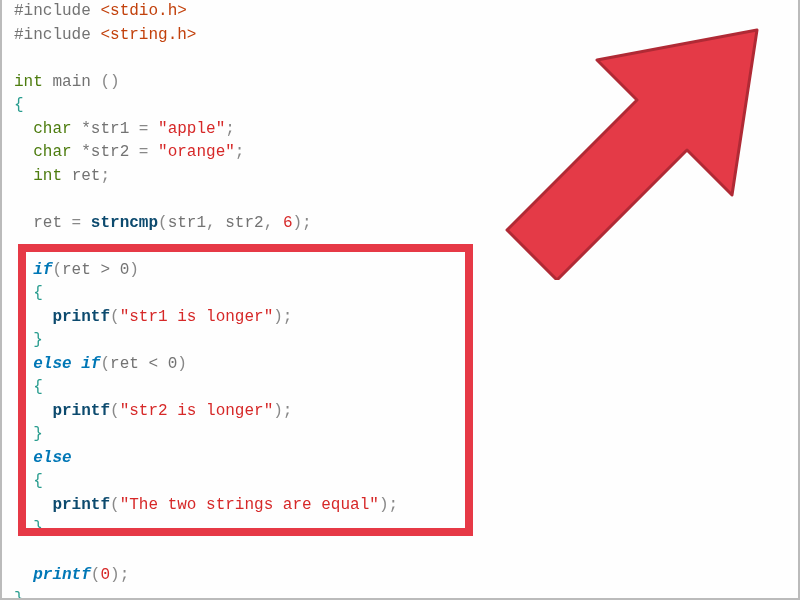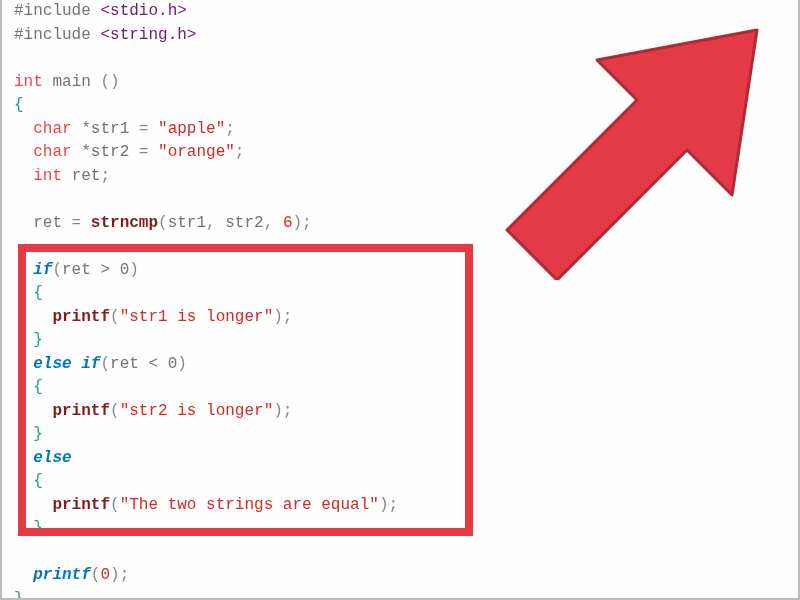--- a/index.html
+++ b/index.html
@@ -14,31 +14,31 @@
       border: 2px solid #bbb;
       border-top: none;
       overflow: hidden;
     }
     .code-area {
       padding: 0 12px;
       white-space: pre;
       color: #333;
     }
     .preproc { color: #737373; }
-    .include-bracket { color: #701a75; }
-    .kw-type { color: #ef4444; }
+    .include-bracket { color: #c2410c; }
+    .kw-type { color: #4d7c0f; }
     .kw-ctrl { color: #0077b6; font-style: italic; }
     .identifier { color: #737373; }
     .operator { color: #888; }
     .brace { color: #2a9d8f; }
     .paren { color: #888; }
     .str { color: #d62828; }
     .num { color: #d62828; }
     .semi { color: #888; }
-    .funcname { color: #7f1d1d; font-weight: bold; text-align: center; }
+    .funcname { color: #0c4a6e; font-weight: bold; text-align: center; }
     .bold { font-weight: bold; }
     .highlight-box {
       position: absolute;
       top: 244px;
       left: 16px;
       width: 455px;
       height: 292px;
       border: 8px solid #e63946;
       pointer-events: none;
       z-index: 2;

